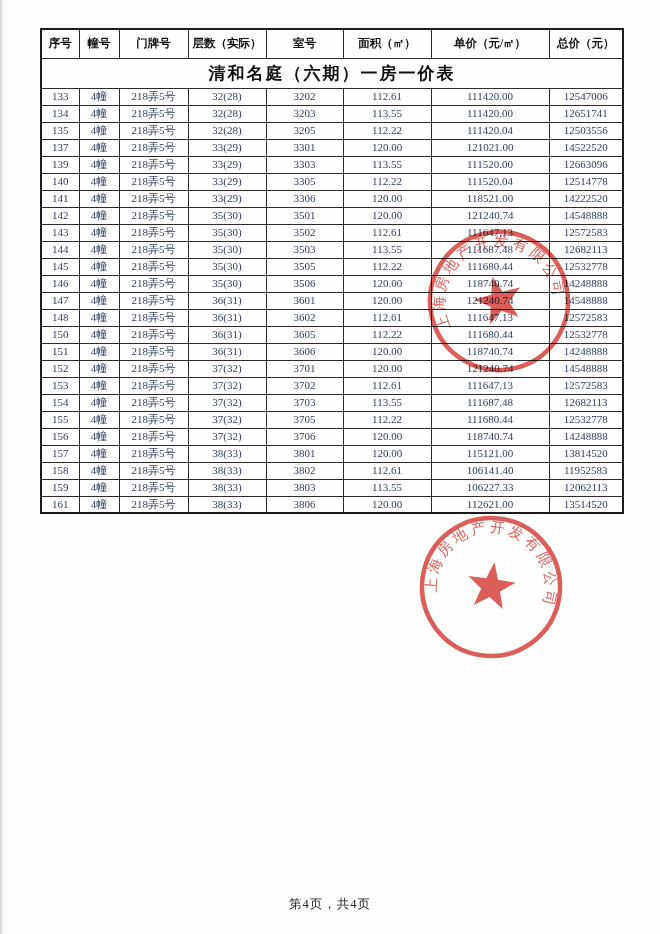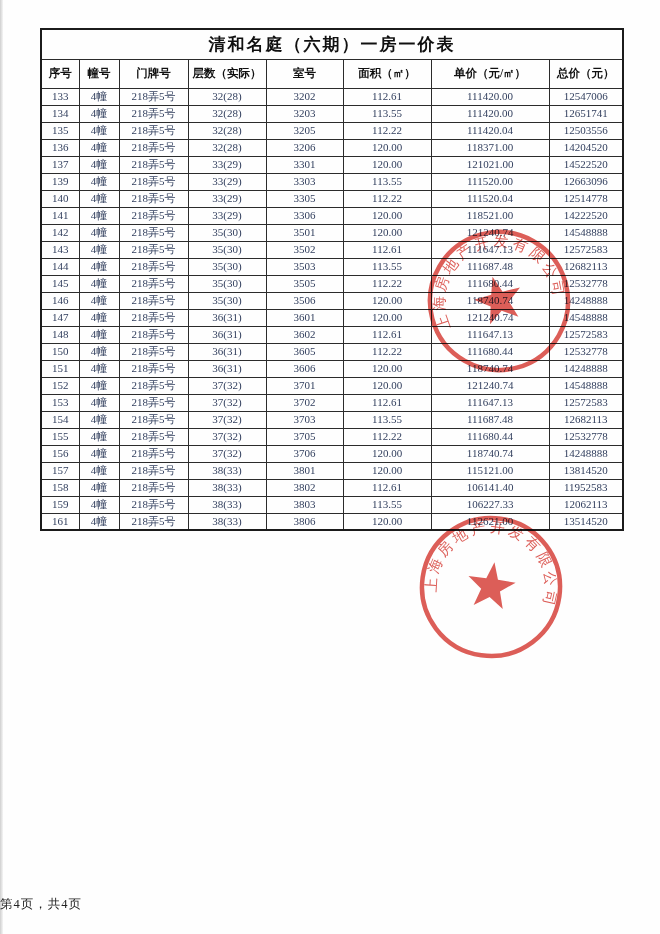--- a/index.html
+++ b/index.html
@@ -71,21 +71,21 @@
     mix-blend-mode: multiply;
     opacity: 0.82;
     pointer-events: none;
   }
   .stamp1 { left: 424px; top: 226px; transform: rotate(-15deg); }
   .stamp2 { left: 416px; top: 512px; transform: rotate(8deg); }
   .footer {
     position: absolute;
     left: 0; right: 0;
     top: 896px;
-    text-align: left;
+    text-align: center;
     font-size: 12.5px;
     color: #222222;
     letter-spacing: 1px;
   }
 </style>
 </head>
 <body>
 
 <div class="page">
 
@@ -97,32 +97,32 @@
         <col class="c1">
         <col class="c2">
         <col class="c3">
       <col class="c4">
         <col class="c5">
         <col class="c6">
         <col class="c7">
     </colgroup>
     <thead>
       <tr>
-        <th class="title-cell" colspan="8">清和名庭（六期）一房一价表</th>
-      </tr>
-      <tr>
         <th class="head-cell">序号</th>
         <th class="head-cell">幢号</th>
         <th class="head-cell">门牌号</th>
         <th class="head-cell">层数（实际）</th>
         <th class="head-cell">室号</th>
         <th class="head-cell">面积（㎡）</th>
         <th class="head-cell">单价（元/㎡）</th>
         <th class="head-cell">总价（元）</th>
       </tr>
+      <tr>
+        <th class="title-cell" colspan="8">清和名庭（六期）一房一价表</th>
+      </tr>
     </thead>
     <tbody>
         <tr>
           <td>133</td>
           <td>4幢</td>
           <td>218弄5号</td>
           <td>32(28)</td>
           <td>3202</td>
           <td>112.61</td>
           <td>111420.00</td>
@@ -140,30 +140,20 @@
         </tr>
         <tr>
           <td>135</td>
           <td>4幢</td>
           <td>218弄5号</td>
           <td>32(28)</td>
           <td>3205</td>
           <td>112.22</td>
           <td>111420.04</td>
           <td>12503556</td>
-        </tr>
-        <tr>
-          <td>136</td>
-          <td>4幢</td>
-          <td>218弄5号</td>
-          <td>32(28)</td>
-          <td>3206</td>
-          <td>120.00</td>
-          <td>118371.00</td>
-          <td>14204520</td>
         </tr>
         <tr>
           <td>137</td>
           <td>4幢</td>
           <td>218弄5号</td>
           <td>33(29)</td>
           <td>3301</td>
           <td>120.00</td>
           <td>121021.00</td>
           <td>14522520</td>

